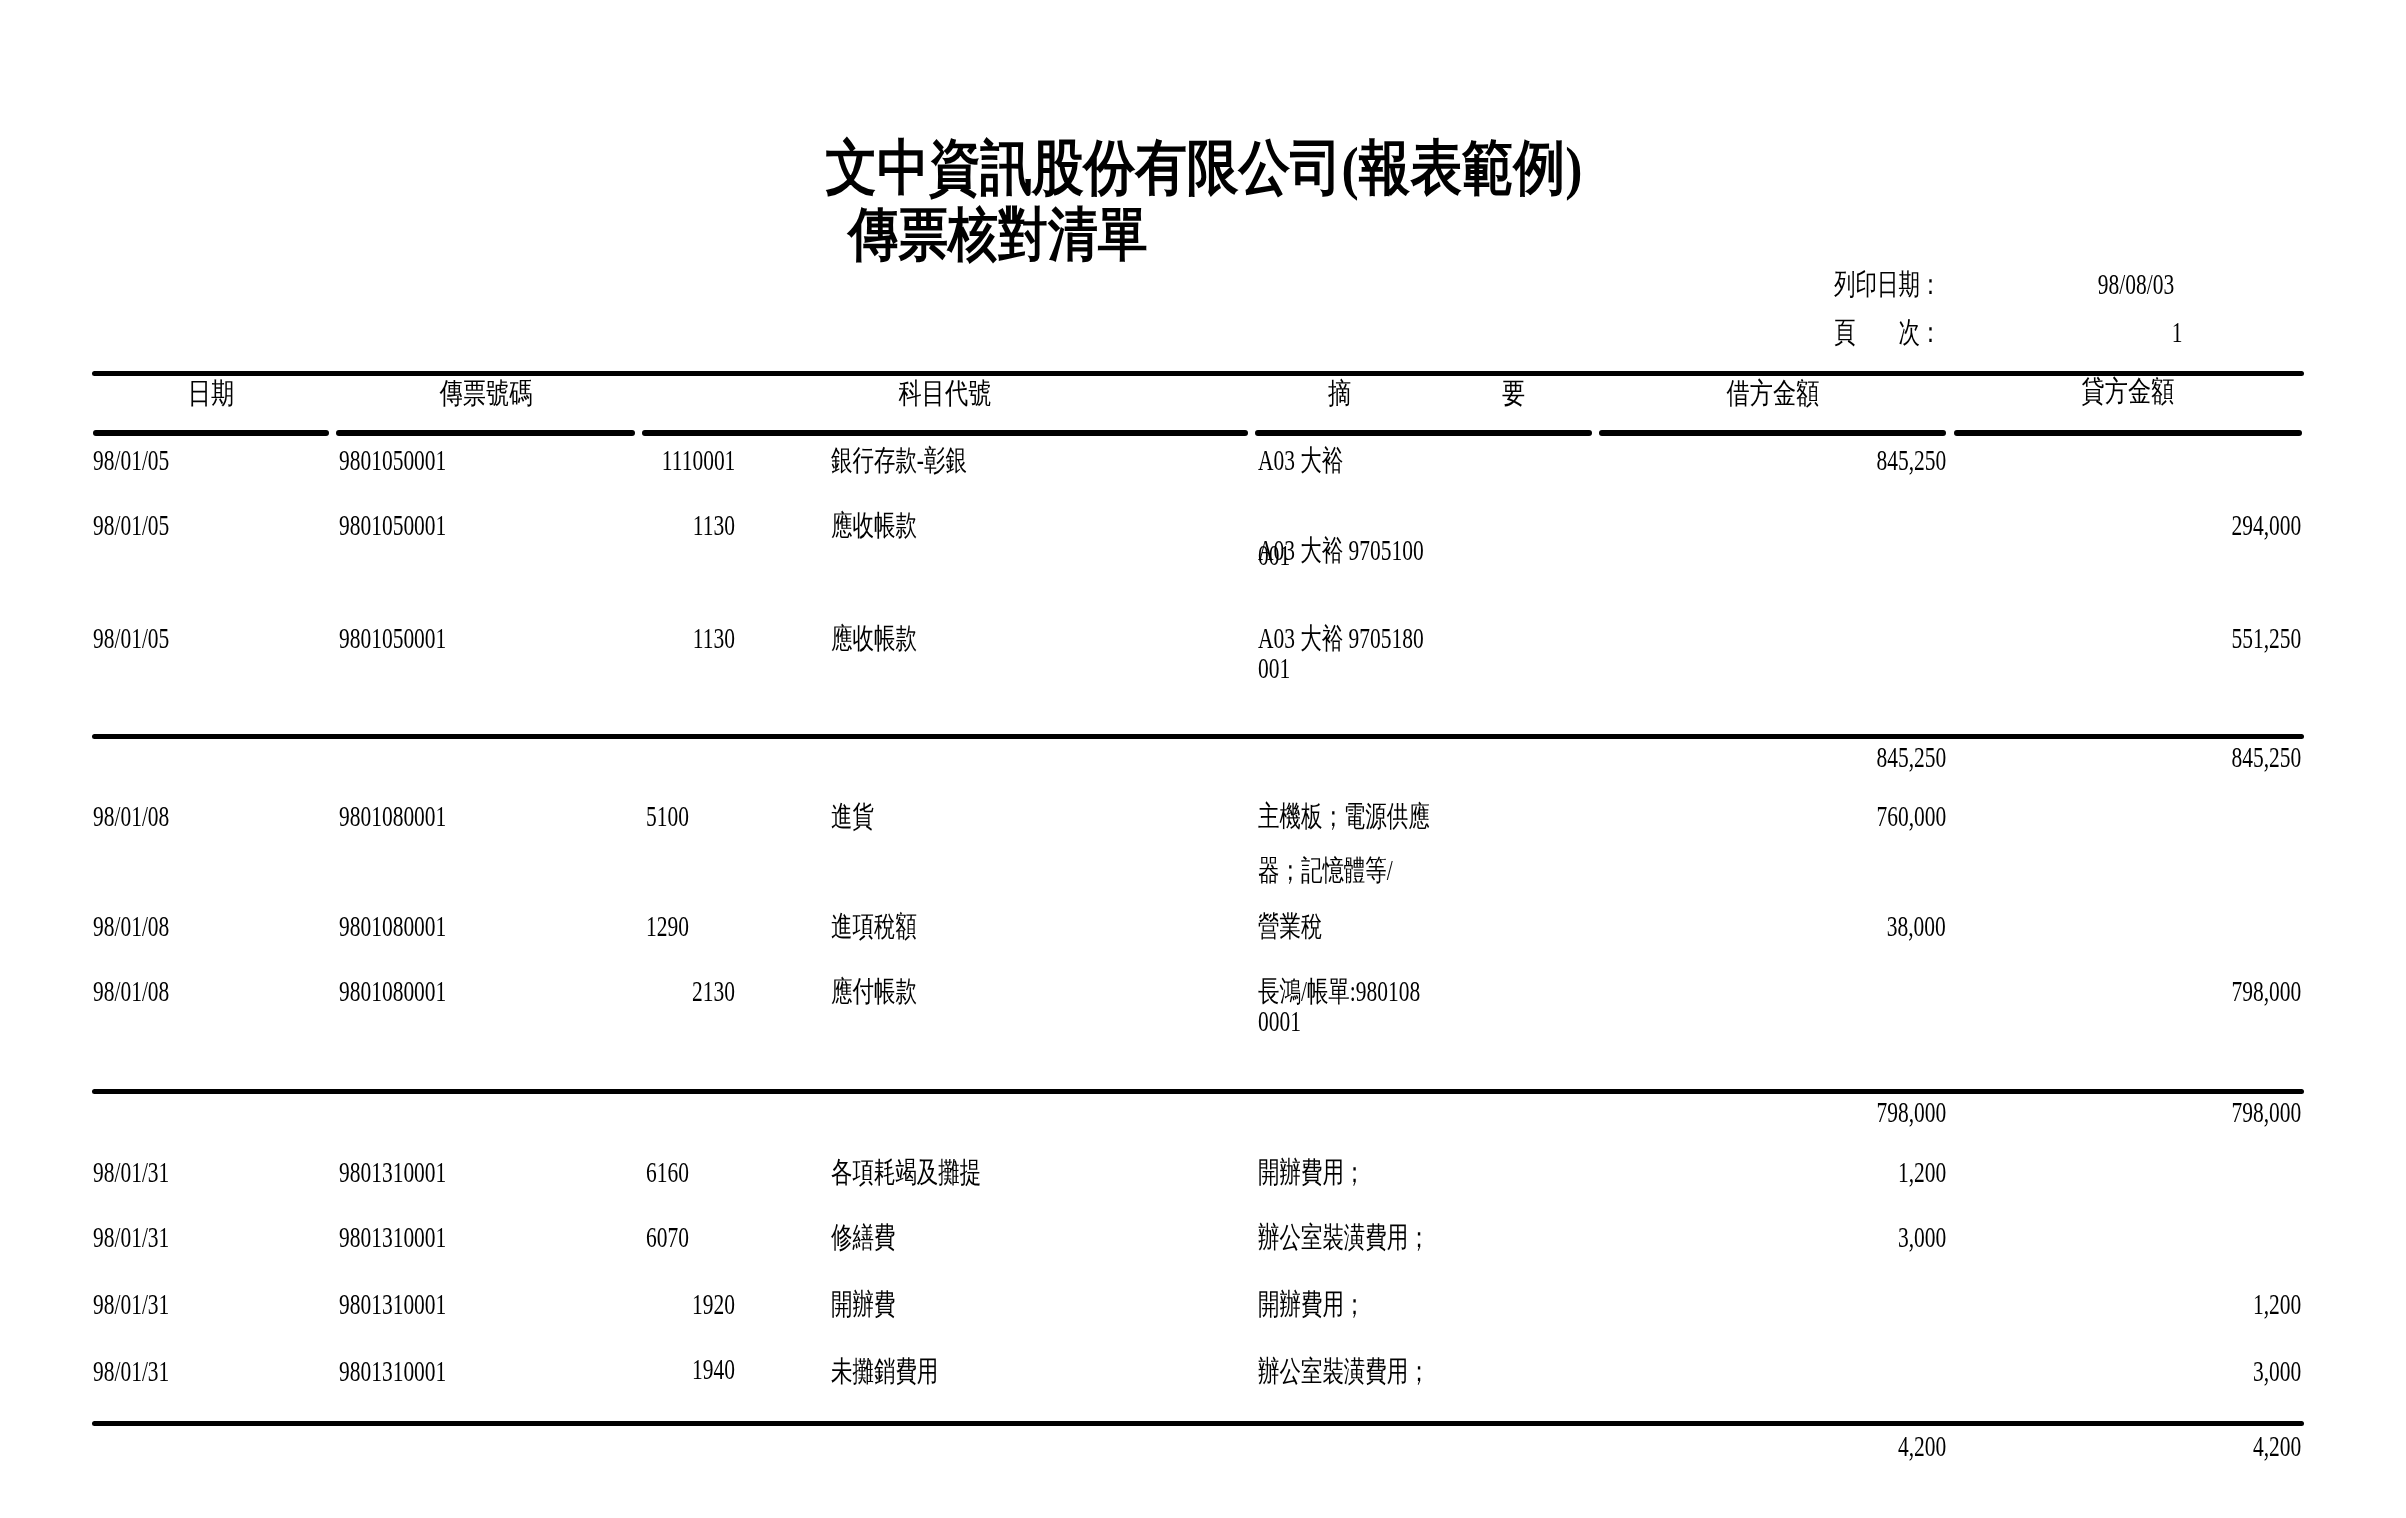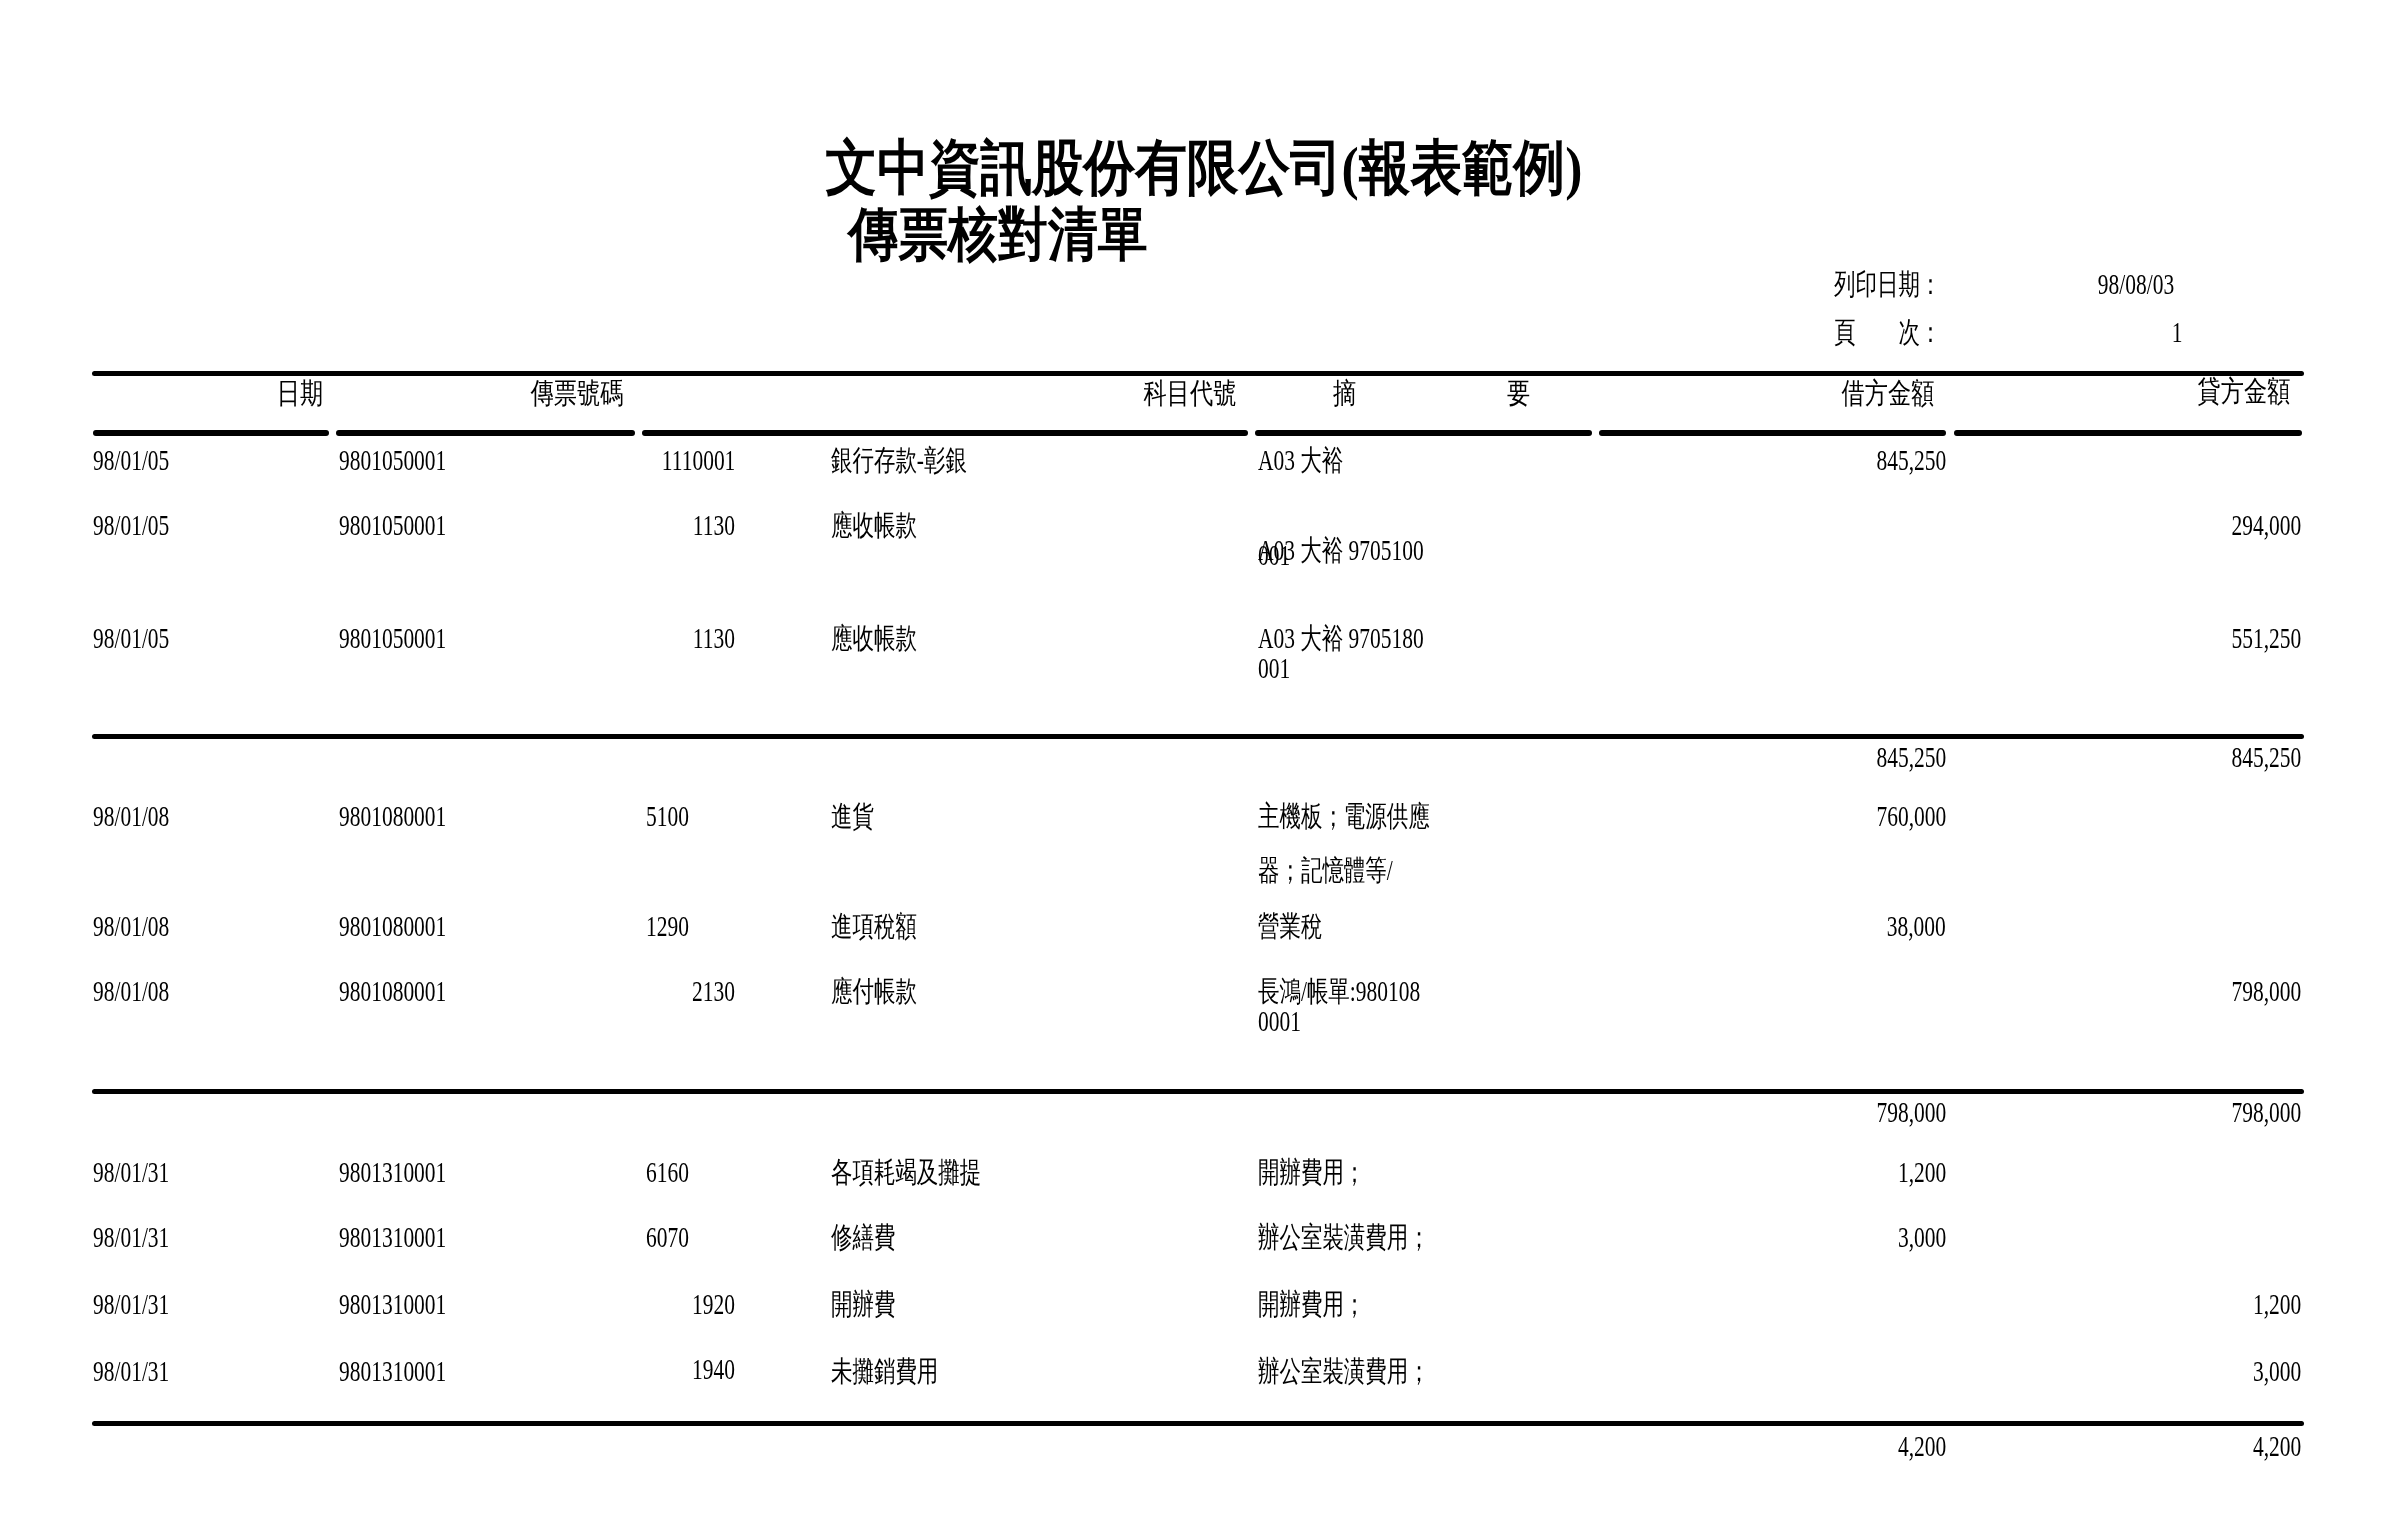--- a/index.html
+++ b/index.html
@@ -7,21 +7,21 @@
          font-family:"Liberation Serif","DejaVu Serif",serif; color:#000; }
   .abs { position:absolute; white-space:nowrap; }
   .t { font-size:29px; line-height:29px; display:inline-block; }
   .cond-l { transform:scaleX(0.74); transform-origin:left center; }
   .cond-r { transform:scaleX(0.74); transform-origin:right center; }
   .title1 { left:0; width:2407px; text-align:center; top:136px; font-size:60px; line-height:64px; font-weight:bold; }
   .title2 { left:0; width:1996px; text-align:center; top:204px; font-size:58px; line-height:62px; font-weight:bold; }
   .title1 span, .title2 span { display:inline-block; transform:scaleX(0.86); }
   .rule-thick { position:absolute; background:#000; height:4.9px; border-radius:2.9px; }
   .rule-seg { position:absolute; background:#000; height:5.8px; border-radius:2.9px; }
-  .hdr { position:absolute; top:377px; height:33px; text-align:right; font-size:29px; line-height:33px; }
+  .hdr { position:absolute; top:377px; height:33px; text-align:center; font-size:29px; line-height:33px; }
   .hdr span { display:inline-block; transform:scaleX(0.8); }
 </style>
 </head>
 <body>
 
 <div class="abs title1"><span>文中資訊股份有限公司(報表範例)</span></div>
 <div class="abs title2"><span>傳票核對清單</span></div>
 
 <div class="abs" style="left:1834px; top:270px;"><span class="t cond-l">列印日期：</span></div>
 <div class="abs" style="right:233px; top:270px;"><span class="t cond-r">98/08/03</span></div>

